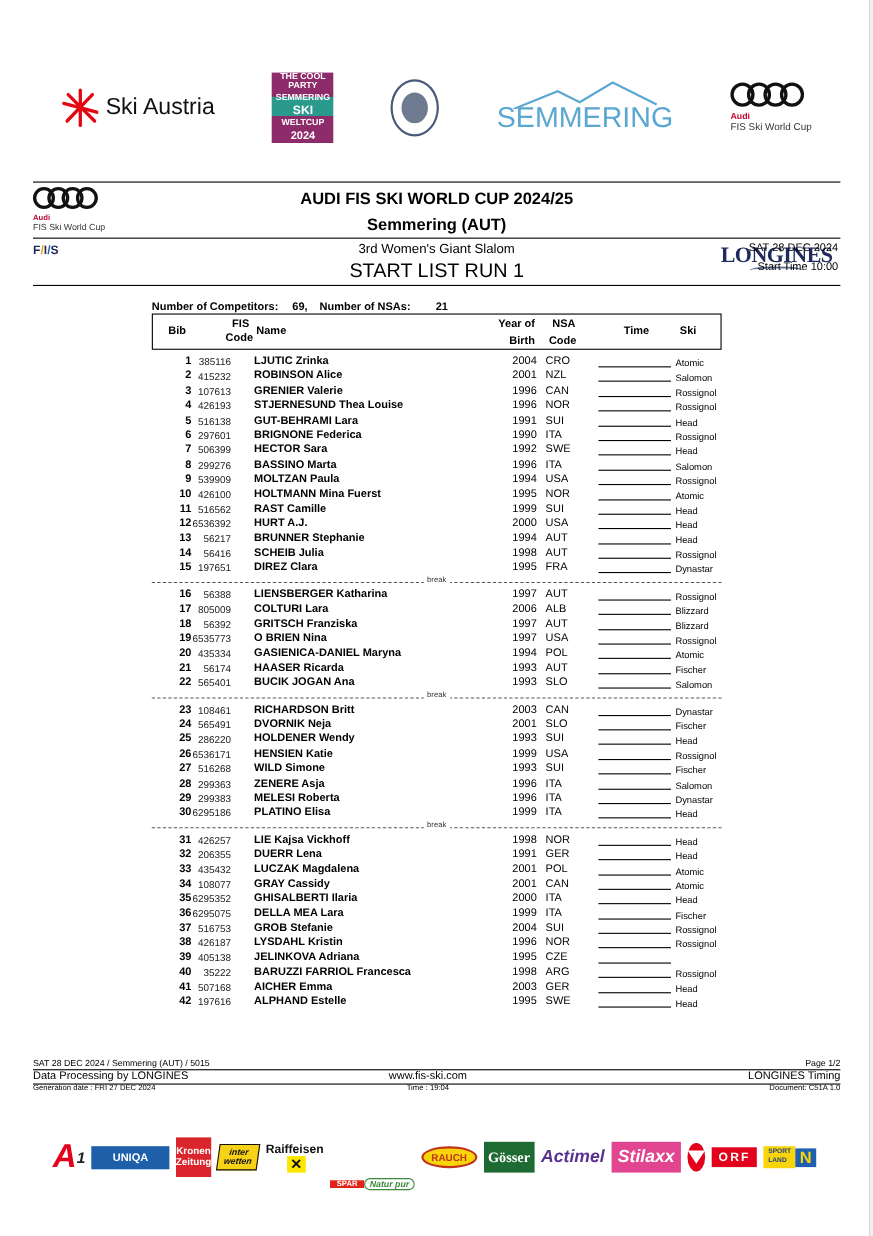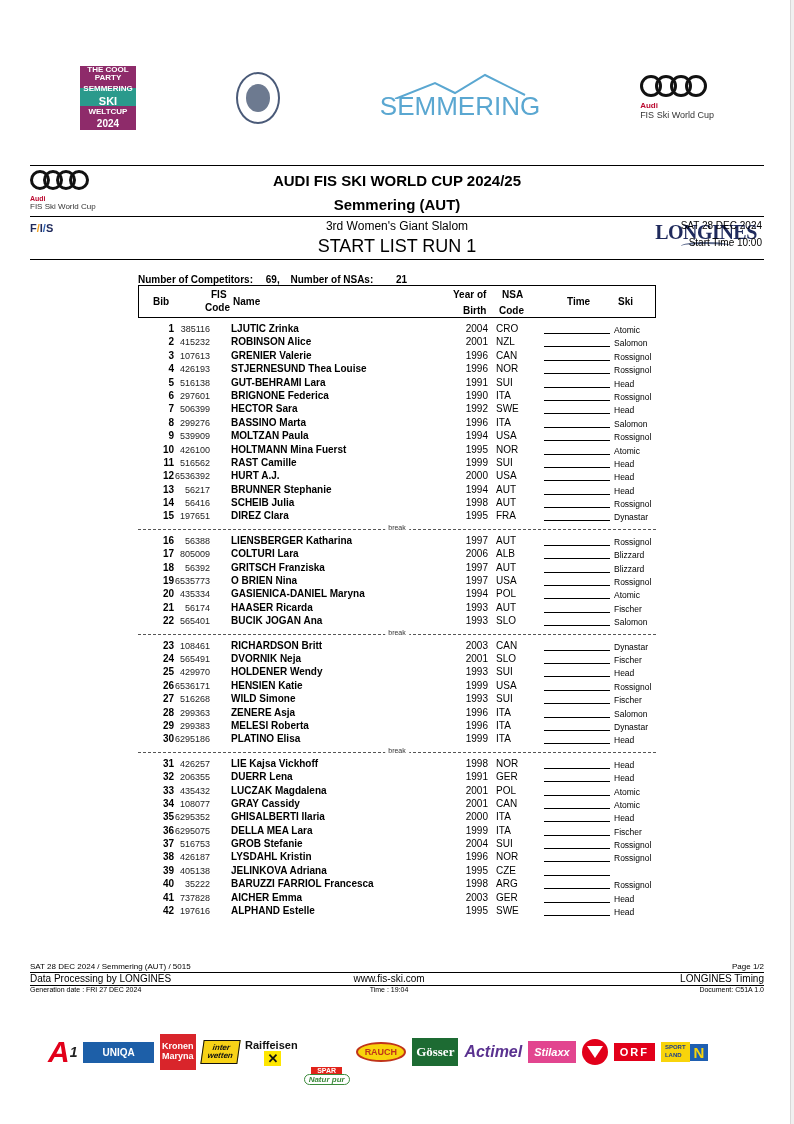--- a/index.html
+++ b/index.html
@@ -70,40 +70,51 @@
   
   .sponsors { position: absolute; left: 48px; top: 1032px; width: 690px; height: 40px; display: flex; align-items: center; gap: 6px; }
   .sp { display: flex; align-items: center; justify-content: center; font-weight: bold; white-space: nowrap; }
   .sp-a1 { font-size: 30px; color: #e2001a; font-style: italic; }
   .sp-a1 sup { font-size: 14px; color: #222; }
   .sp-uniqa { background: #1d5fa8; color: #fff; font-size: 10px; padding: 5px 19px; }
   .sp-krone { background: #d9252b; color: #fff; font-size: 9px; width: 36px; height: 36px; text-align: center; line-height: 1.1; flex-direction: column; }
   .sp-inter { background: #f7d217; color: #111; font-size: 8px; font-style: italic; padding: 3px 5px; border: 1px solid #111; transform: skew(-8deg); line-height: 1; flex-direction: column; }
   .sp-raiff { font-size: 11px; color: #111; flex-direction: column; }
   .sp-raiff .x { background: #fee600; padding: 0 3px; margin-left: 3px; font-size: 13px; }
-  .sp-spar { flex-direction: column; font-size: 7px; margin-top: 48px; }
+  .sp-spar { flex-direction: row; font-size: 7px; margin-top: 48px; }
   .sp-spar .top { background: #e2231a; color: #fff; padding: 0 6px; }
   .sp-spar .bot { color: #3a8a3a; font-style: italic; border: 1px solid #3a8a3a; border-radius: 8px; padding: 0 4px; font-size: 8px; }
   .sp-rauch { background: #f8d40b; border: 2px solid #c0341a; border-radius: 50%; color: #c0341a; font-size: 9px; padding: 3px 7px; }
   .sp-gosser { background: #1d6b33; color: #fff; font-size: 13px; padding: 6px 4px; font-family: "Liberation Serif", serif; }
   .sp-actimel { color: #5a3290; font-size: 16px; font-style: italic; }
-  .sp-stilaxx { background: #e2458f; color: #fff; font-size: 11px; font-style: italic; padding: 5px 6px; }
+  .sp-stilaxx { background: #e2458f; color: #fff; font-size: 16px; font-style: italic; padding: 5px 6px; }
   .sp-austria { width: 26px; height: 26px; border-radius: 50%; background: #e2001a; display: flex; align-items: center; justify-content: center; }
   .sp-austria .tri { width: 0; height: 0; border-left: 8px solid transparent; border-right: 8px solid transparent; border-top: 12px solid #fff; }
   .sp-orf { background: #e2001a; color: #fff; font-size: 11px; letter-spacing: 2px; padding: 3px 6px; }
   .sp-sportland { display: flex; }
   .sp-sportland .t { background: #f8d40b; color: #1f3f8a; font-size: 6px; padding: 2px 4px; line-height: 1.3; }
   .sp-sportland .n { background: #1f5fb0; color: #f8d40b; font-size: 15px; padding: 0 4px; }
 </style>
 </head>
 <body>
 
 <div class="page-edge"></div>
 
 <div class="top-banner">
+  <div class="logo-skiaustria">
+    <svg width="34" height="36" viewBox="0 0 34 36">
+      <g stroke="#e30613" stroke-width="3" fill="none" stroke-linecap="round">
+        <line x1="17" y1="2" x2="17" y2="34"></line>
+        <line x1="2" y1="14" x2="32" y2="22"></line>
+        <line x1="5" y1="30" x2="28" y2="6"></line>
+        <line x1="6" y1="6" x2="30" y2="30"></line>
+      </g>
+    </svg>
+    <span class="txt">Ski Austria</span>
+  </div>
   <div class="logo-welt">
     <span>THE COOL PARTY</span>
     <span>SEMMERING</span>
     <span style="font-size:11px">SKI</span>
     <span>WELTCUP</span>
     <span style="font-size:10px">2024</span>
   </div>
   <div class="logo-wsv">
       <div class="inner"></div>
     </div>
@@ -390,21 +401,21 @@
       <span class="c-bib">24</span>
       <span class="c-fis">565491</span>
       <span class="c-name">DVORNIK Neja</span>
       <span class="c-yob">2001</span>
       <span class="c-nsa">SLO</span>
       <span class="c-time"></span>
       <span class="c-ski">Fischer</span>
     </div>
     <div class="row">
       <span class="c-bib">25</span>
-      <span class="c-fis">429970</span>
+      <span class="c-fis">286220</span>
       <span class="c-name">HOLDENER Wendy</span>
       <span class="c-yob">1993</span>
       <span class="c-nsa">SUI</span>
       <span class="c-time"></span>
       <span class="c-ski">Head</span>
     </div>
     <div class="row">
       <span class="c-bib">26</span>
       <span class="c-fis">6536171</span>
       <span class="c-name">HENSIEN Katie</span>
@@ -538,21 +549,21 @@
       <span class="c-bib">40</span>
       <span class="c-fis">35222</span>
       <span class="c-name">BARUZZI FARRIOL Francesca</span>
       <span class="c-yob">1998</span>
       <span class="c-nsa">ARG</span>
       <span class="c-time"></span>
       <span class="c-ski">Rossignol</span>
     </div>
     <div class="row">
       <span class="c-bib">41</span>
-      <span class="c-fis">737828</span>
+      <span class="c-fis">507168</span>
       <span class="c-name">AICHER Emma</span>
       <span class="c-yob">2003</span>
       <span class="c-nsa">GER</span>
       <span class="c-time"></span>
       <span class="c-ski">Head</span>
     </div>
     <div class="row">
       <span class="c-bib">42</span>
       <span class="c-fis">197616</span>
       <span class="c-name">ALPHAND Estelle</span>
@@ -583,21 +594,21 @@
 <div class="sponsors">
   <div class="sp sp-a1">
       <span>A</span>
       <sup>1</sup>
     </div>
   <div class="sp sp-uniqa">
       <span>UNIQA</span>
     </div>
   <div class="sp sp-krone">
       <span>Kronen</span>
-      <span>Maryna</span>
+      <span>Zeitung</span>
     </div>
   <div class="sp sp-inter">
       <span>inter</span>
       <span>wetten</span>
     </div>
   <div class="sp sp-raiff">
       <span>Raiffeisen</span>
       <span class="x">✕</span>
     </div>
   <div class="sp sp-spar">

